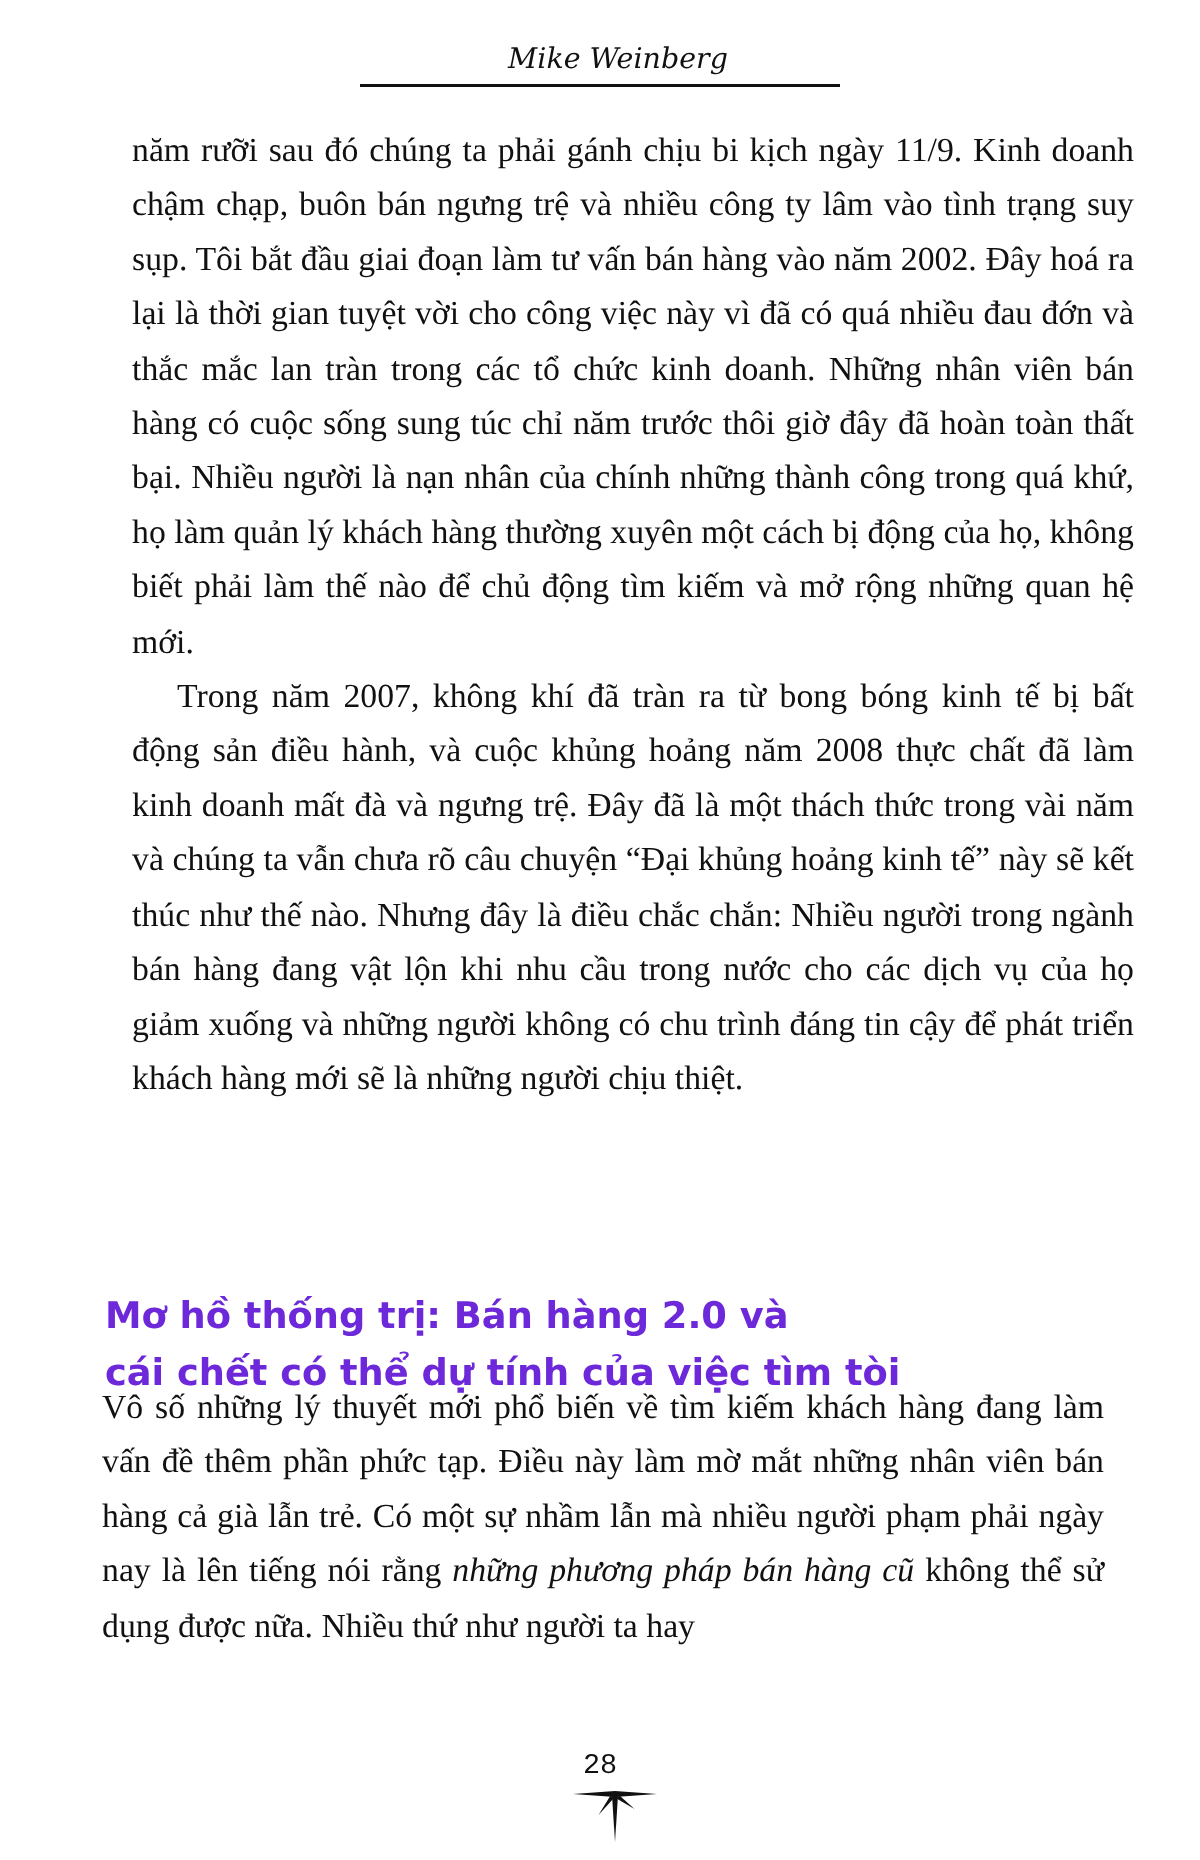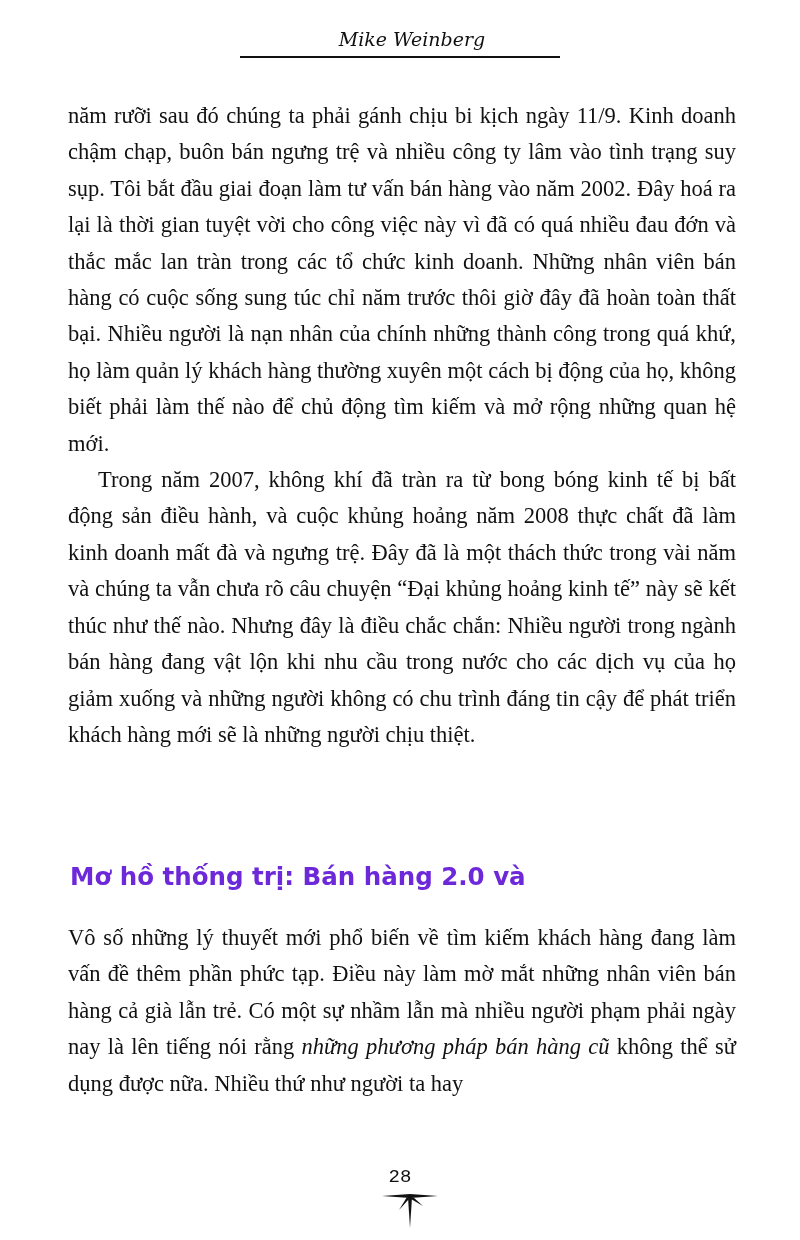--- a/index.html
+++ b/index.html
@@ -12,21 +12,21 @@
   .head-rule {
     position: absolute; left: 240px; top: 56px; width: 320px; height: 2px; background: #111;
   }
   .body-text {
     position: absolute; left: 68px; width: 668px;
     font-family: "Liberation Serif", serif; font-size: 22.5px; line-height: 36.4px;
     text-align: justify; color: #111;
   }
   .body-text p { margin: 0; }
   .body-text p.indent { text-indent: 30px; }
-  .sec1 { top: 98px; }
+  .sec1 { top: 82px; margin-left: 20px; }
   .heading {
     position: absolute; left: 70px; top: 858px; width: 680px;
     font-family: "DejaVu Sans", sans-serif; font-weight: bold; font-size: 24.5px; line-height: 38px; color: #6d28d9;
   }
   .heading span { display: block; }
   .sec2 { top: 920px; }
   em { font-style: italic; }
   .page-number {
     position: absolute; left: 0; width: 800px; top: 1166px; text-align: center;
     font-family: Liberation Mono, monospace; font-size: 19px;
@@ -41,20 +41,21 @@
   <div class="running-head">Mike Weinberg</div>
   <div class="head-rule"></div>
 
   <div class="body-text sec1">
     <p>năm rưỡi sau đó chúng ta phải gánh chịu bi kịch ngày 11/9. Kinh doanh chậm chạp, buôn bán ngưng trệ và nhiều công ty lâm vào tình trạng suy sụp. Tôi bắt đầu giai đoạn làm tư vấn bán hàng vào năm 2002. Đây hoá ra lại là thời gian tuyệt vời cho công việc này vì đã có quá nhiều đau đớn và thắc mắc lan tràn trong các tổ chức kinh doanh. Những nhân viên bán hàng có cuộc sống sung túc chỉ năm trước thôi giờ đây đã hoàn toàn thất bại. Nhiều người là nạn nhân của chính những thành công trong quá khứ, họ làm quản lý khách hàng thường xuyên một cách bị động của họ, không biết phải làm thế nào để chủ động tìm kiếm và mở rộng những quan hệ mới.</p>
     <p class="indent">Trong năm 2007, không khí đã tràn ra từ bong bóng kinh tế bị bất động sản điều hành, và cuộc khủng hoảng năm 2008 thực chất đã làm kinh doanh mất đà và ngưng trệ. Đây đã là một thách thức trong vài năm và chúng ta vẫn chưa rõ câu chuyện “Đại khủng hoảng kinh tế” này sẽ kết thúc như thế nào. Nhưng đây là điều chắc chắn: Nhiều người trong ngành bán hàng đang vật lộn khi nhu cầu trong nước cho các dịch vụ của họ giảm xuống và những người không có chu trình đáng tin cậy để phát triển khách hàng mới sẽ là những người chịu thiệt.</p>
   </div>
 
   <div class="heading">
     <span>Mơ hồ thống trị: Bán hàng 2.0 và</span>
+    <span>cái chết có thể dự tính của việc tìm tòi</span>
   </div>
 
   <div class="body-text sec2">
     <p><span>Vô số những lý thuyết mới phổ biến về tìm kiếm khách hàng đang làm vấn đề thêm phần phức tạp. Điều này làm mờ mắt những nhân viên bán hàng cả già lẫn trẻ. Có một sự nhầm lẫn mà nhiều người phạm phải ngày nay là lên tiếng nói rằng </span><em>những phương pháp bán hàng cũ</em><span> không thể sử dụng được nữa. Nhiều thứ như người ta hay</span></p>
   </div>
 
   <div class="page-number">28</div>
 
   <svg class="ornament" viewBox="0 0 60 40">
     <path d="M2 6 L30 4 L58 6 L30 8 Z" fill="#111"></path>

